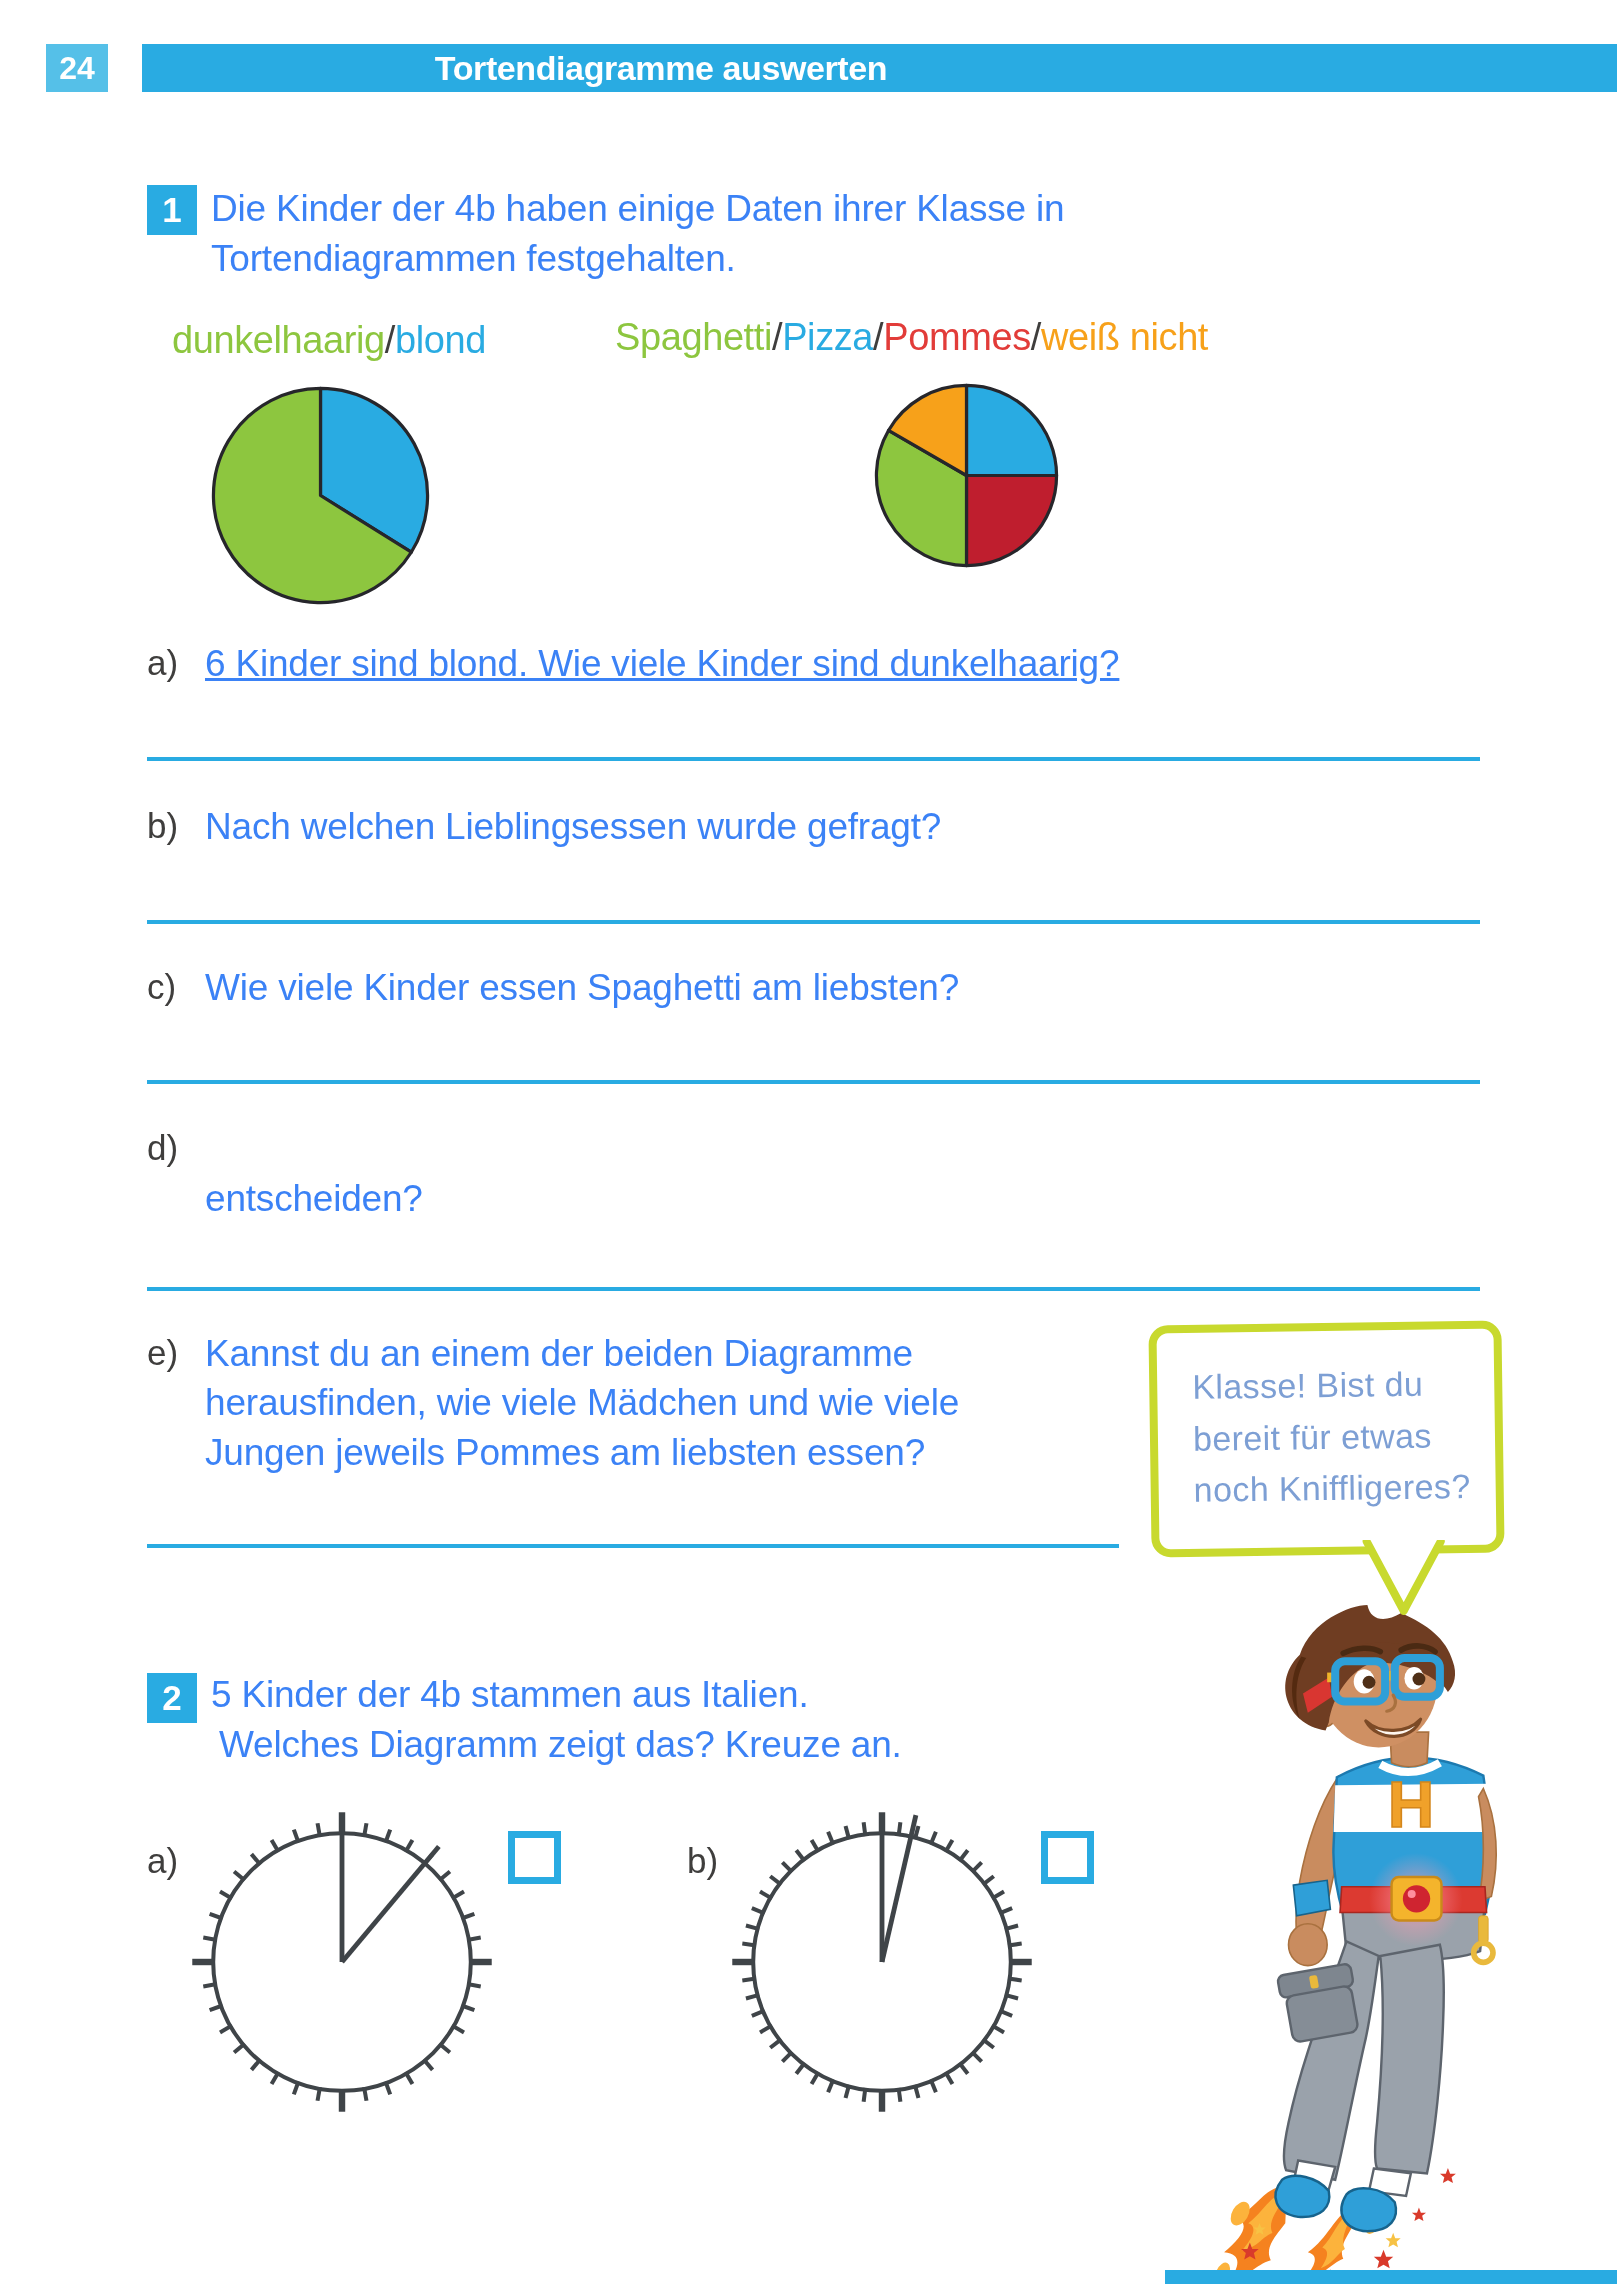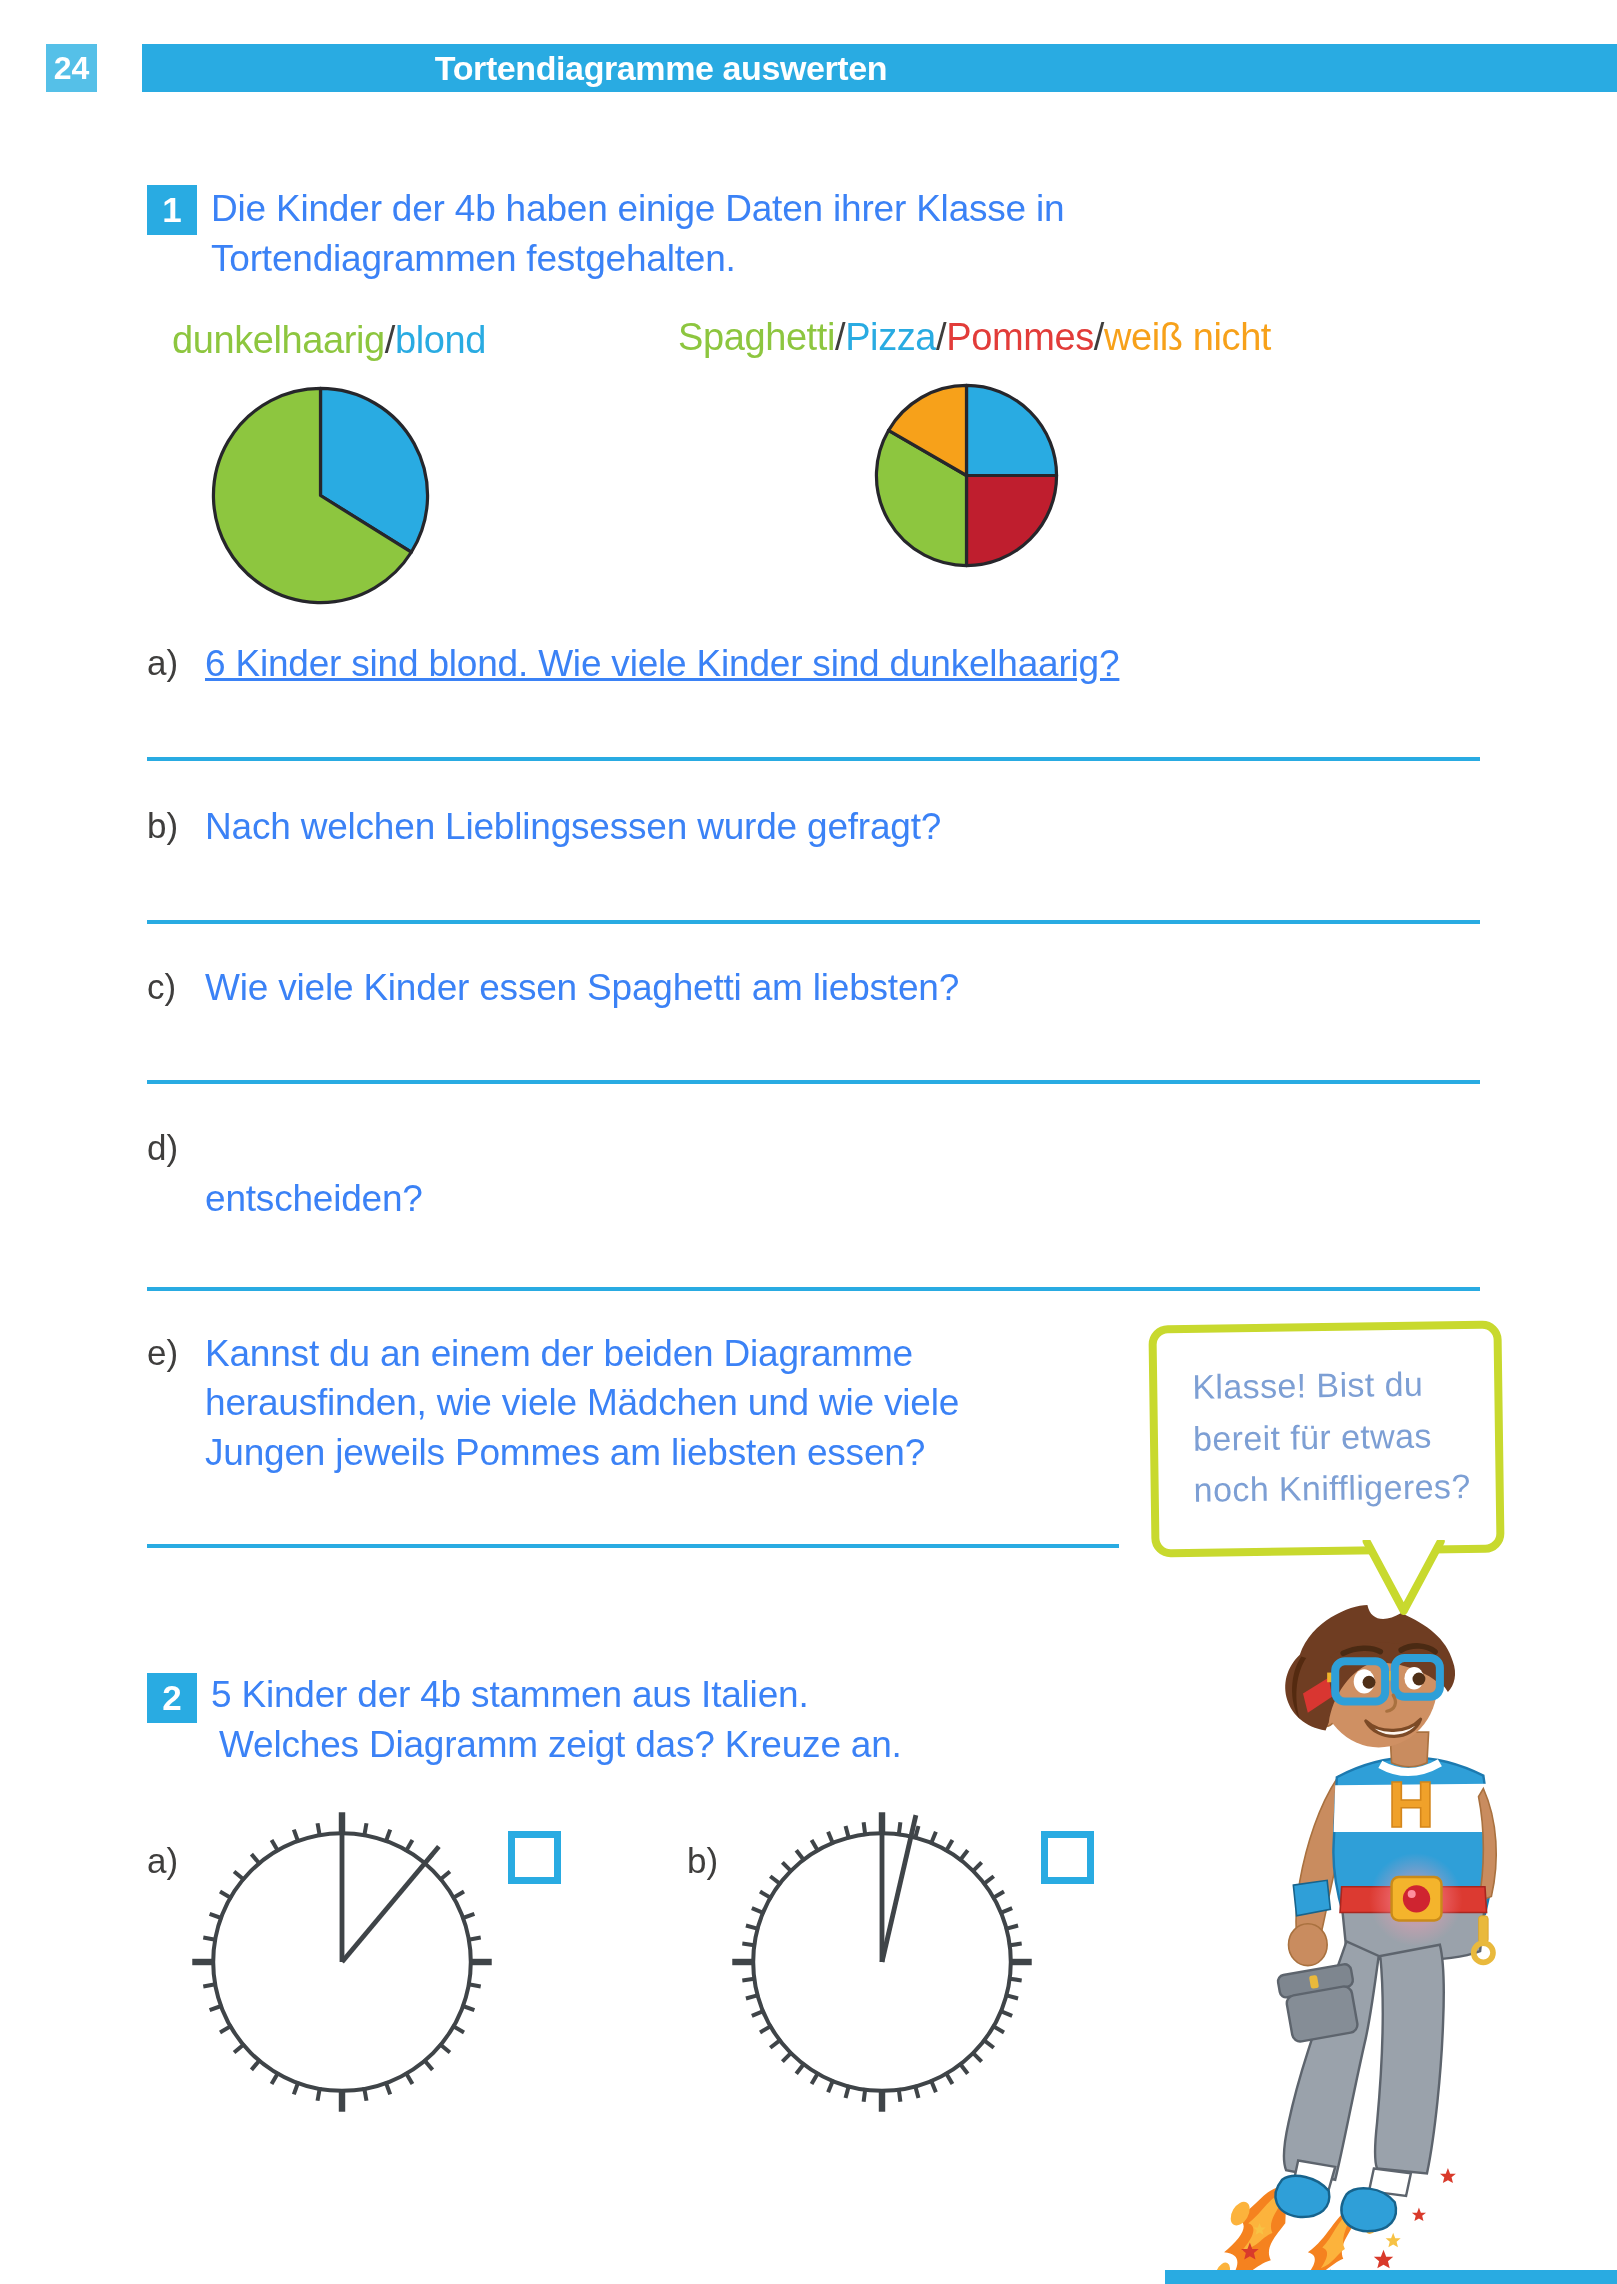--- a/index.html
+++ b/index.html
@@ -6,21 +6,21 @@
   body { background:#ffffff; font-family:"Liberation Sans", sans-serif; }
   #page {
     position:relative; width:1618px; height:2284px; background:#ffffff;
     overflow:hidden; color:#3f3e3d;
   }
   .abs { position:absolute; }
   .txt { font-size:37px; letter-spacing:-0.2px; color:#3b82f6; white-space:nowrap; }
   .qlabel { font-size:35px; color:#3f3e3d; }
 
   
-  #pagenum-box { left:46px; top:44px; width:51px; height:48px; background:#55c0e8;
+  #pagenum-box { left:46px; top:44px; width:62px; height:48px; background:#55c0e8;
     display:flex; align-items:center; justify-content:center;
     color:#ffffff; font-weight:bold; font-size:32px; }
   #title-bar { left:142px; top:44px; width:1476px; height:48px; background:#29abe2; }
   #title-text { left:0; top:44px; width:1322px; height:48px; display:flex; align-items:center;
     justify-content:center; color:#ffffff; font-weight:bold; font-size:34px; letter-spacing:-0.4px; }
 
   .tasknum { width:50px; height:50px; background:#29abe2; display:flex; align-items:center;
     justify-content:center; color:#ffffff; font-weight:bold; font-size:35px; }
 
   .legend { font-size:38px; letter-spacing:-0.4px; white-space:nowrap; }
@@ -51,21 +51,21 @@
 
   <div class="abs tasknum" style="left:147px;top:185px;">
     <span>1</span>
   </div>
   <div class="abs txt" style="left:211px;top:188px;">Die Kinder der 4b haben einige Daten ihrer Klasse in</div>
   <div class="abs txt" style="left:211px;top:238px;">Tortendiagrammen festgehalten.</div>
 
   <div class="abs legend" style="left:153px;top:319px;margin-left:19px;">
     <span class="c-green">dunkelhaarig</span><span class="c-dark">/</span><span class="c-blue">blond</span>
   </div>
-  <div class="abs legend" style="left:678px;top:316px;">
+  <div class="abs legend" style="left:615px;top:316px;">
     <span class="c-green">Spaghetti</span><span class="c-dark">/</span><span class="c-blue">Pizza</span><span class="c-dark">/</span><span class="c-red">Pommes</span><span class="c-dark">/</span><span class="c-orange">weiß nicht</span>
   </div>
 
   <svg class="abs" style="left:207px;top:382px;" width="227" height="227" viewBox="-141 -141 282 282">
       <path d="M0,0 L0,-133 A133,133 0 0 1 112.79039678880467,70.47926214301624 Z" fill="#29abe2" stroke="#26262b" stroke-width="4" stroke-linejoin="round"></path>
       <path d="M0,0 L112.79039678880467,70.47926214301624 A133,133 0 1 1 -3.2575604857319594e-14,-133 Z" fill="#8dc63f" stroke="#26262b" stroke-width="4" stroke-linejoin="round"></path>
     </svg>
   <svg class="abs" style="left:870px;top:379px;" width="193" height="193" viewBox="-120 -120 240 240">
       <path d="M0,0 L0,-112 A112,112 0 0 1 112,-6.858022075225178e-15 Z" fill="#29abe2" stroke="#26262b" stroke-width="4" stroke-linejoin="round"></path>
       <path d="M0,0 L112,-6.858022075225178e-15 A112,112 0 0 1 1.3716044150450356e-14,112 Z" fill="#bf1e2e" stroke="#26262b" stroke-width="4" stroke-linejoin="round"></path>

